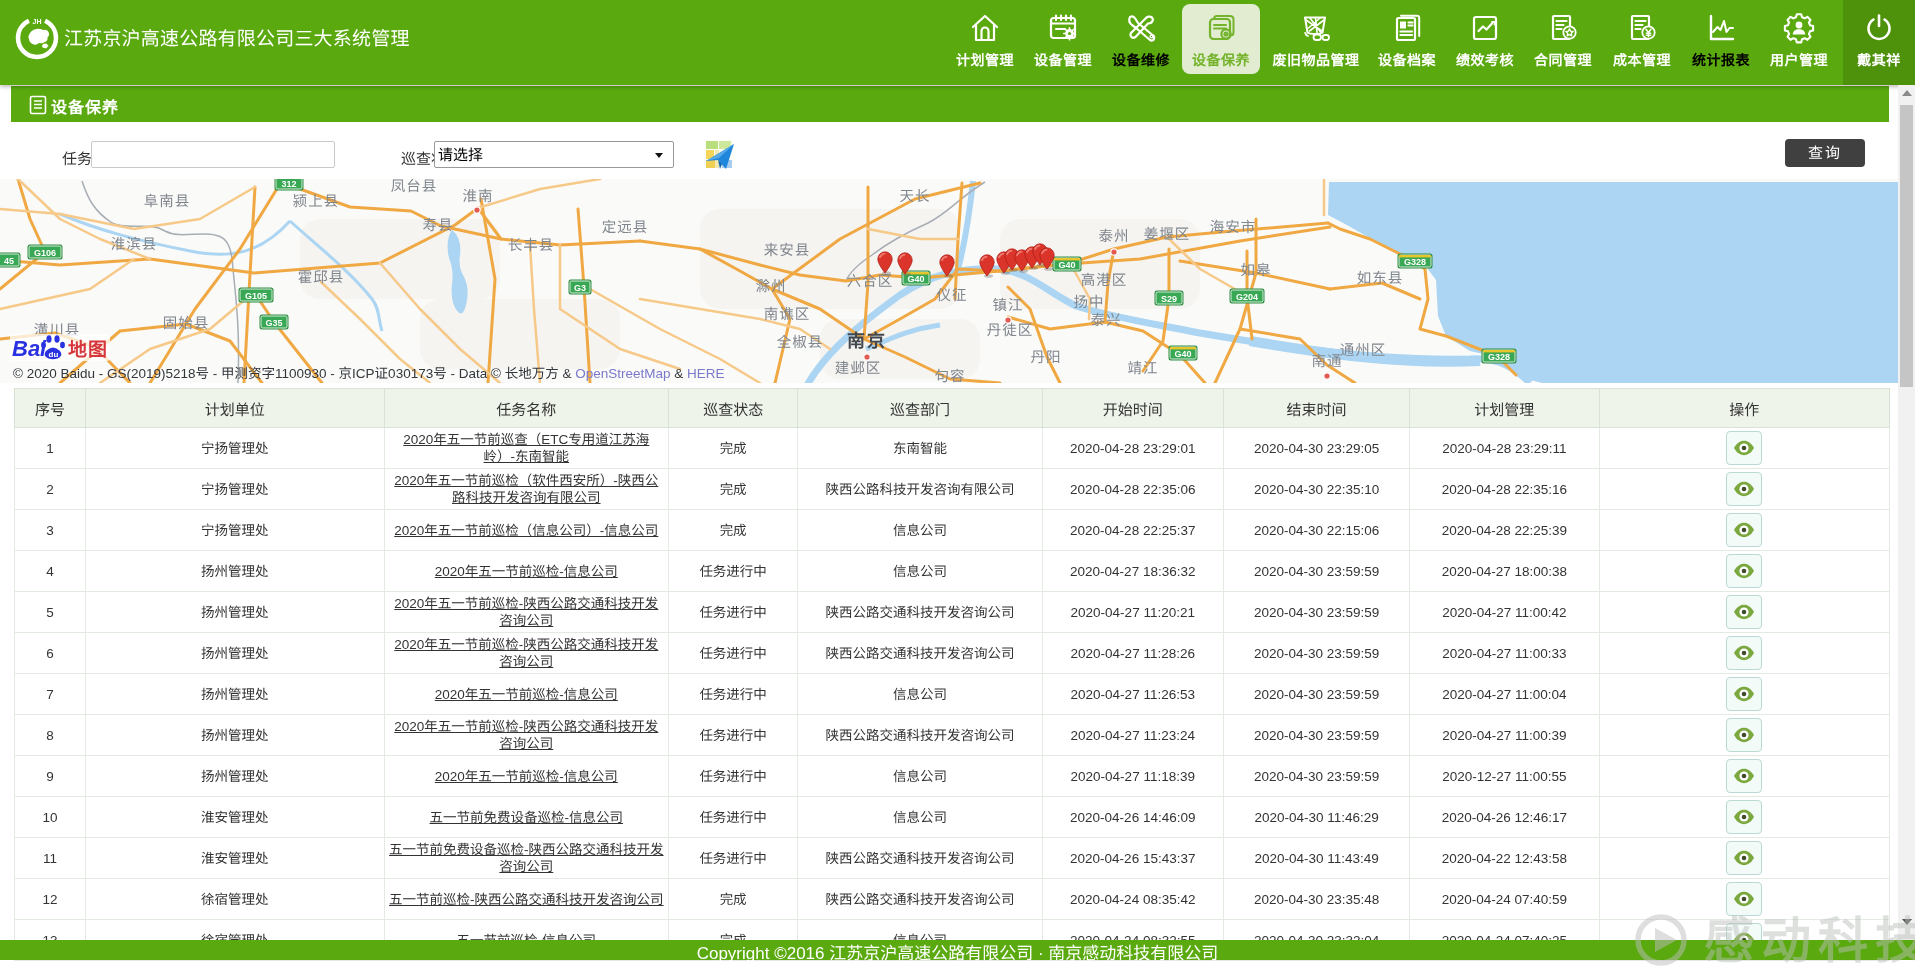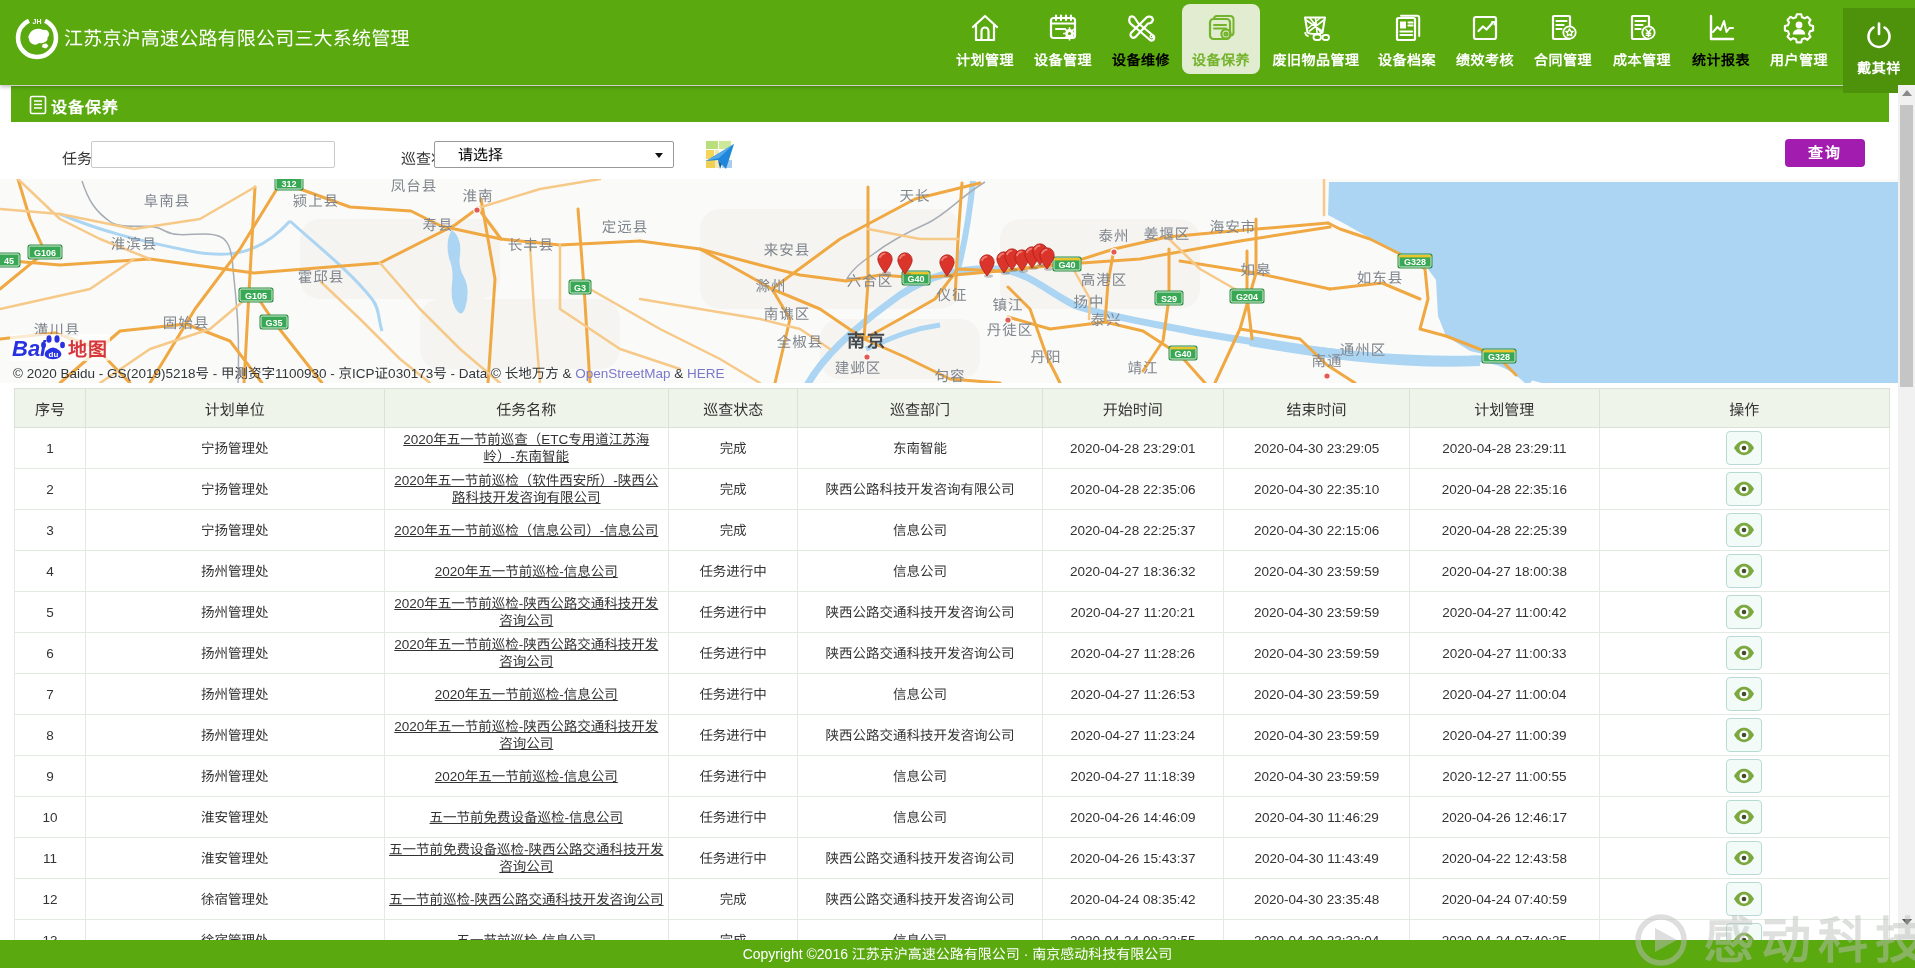--- a/index.html
+++ b/index.html
@@ -4,41 +4,41 @@
 <style>
 * { margin:0; padding:0; box-sizing:border-box; }
 html,body { width:1915px; height:968px; overflow:hidden; font-family:"Liberation Sans",sans-serif; background:#fff; position:relative; }
 .topbar { position:absolute; left:0; top:0; width:1915px; height:85px; background:#5aa90f; box-shadow:0 2px 4px rgba(0,0,0,.25); z-index:30; }
 .logo { position:absolute; left:15px; top:16px; width:44px; height:44px; }
 .title { position:absolute; left:64px; top:0; height:78px; line-height:78px; color:#fff; font-size:19px; letter-spacing:0.2px; }
 .nav-item { position:absolute; top:4px; height:70px; text-align:center; border-radius:8px; }
 .nav-item.active { background:#e2ecd0; }
 .nav-ic { margin-top:7px; height:36px; display:flex; justify-content:center; }
 .nav-lb { font-size:14px; font-weight:bold; margin-top:2px; letter-spacing:0.5px; white-space:nowrap; }
-.userbox { position:absolute; right:0; top:0; width:72px; height:85px; background:#4e920c; text-align:center;margin-top:8px; }
+.userbox { position:absolute; right:0; top:0; width:72px; height:85px; background:#4e920c; text-align:center; }
 .userbox .nav-ic { margin-top:11px; }
 .userbox .nav-lb { color:#fff; }
 .subbar { position:absolute; left:11px; top:86px; width:1878px; height:36px; background:#5aa90f; color:#fff; z-index:5; }
 .subbar .t { position:absolute; left:40px; top:8px; font-size:16px; font-weight:bold; letter-spacing:1px; }
 .subbar svg { position:absolute; left:17px; top:9px; }
 .filter { position:absolute; left:0; top:122px; width:1898px; height:57px; background:#fff; }
 .flabel { position:absolute; top:25px; font-size:15px; color:#333;margin-left:40px; }
 .finput { position:absolute; left:91px; top:19px; width:244px; height:27px; border:1px solid #c9c9c9; border-radius:2px; background:#fff; }
-.fselect { position:absolute; left:434px; top:19px; width:240px; height:27px; border:1px solid #999; border-radius:2px; background:#fff; font-size:15px; color:#000; line-height:25px; padding-left:23px; }
+.fselect { position:absolute; left:434px; top:19px; width:240px; height:27px; border:1px solid #999; border-radius:2px; background:#fff; font-size:15px; color:#000; line-height:25px; padding-left:3px; }
 .fselect:after { content:""; position:absolute; right:10px; top:11px; border:4.5px solid transparent; border-top:5.5px solid #111; }
 .planebtn { position:absolute; left:700px; top:15px; }
-.querybtn { position:absolute; left:1785px; top:17px; width:80px; height:28px; background:#a21caf; border-radius:4px; color:#fff; font-size:15px; text-align:center; line-height:28px; letter-spacing:2px;font-weight:bold; }
+.querybtn { position:absolute; left:1785px; top:17px; width:80px; height:28px; background:#404040; border-radius:4px; color:#fff; font-size:15px; text-align:center; line-height:28px; letter-spacing:2px; }
 .mapbox { position:absolute; left:0; top:179px; width:1898px; height:204px; overflow:hidden; }
 .tbl { position:absolute; left:14px; top:388px; width:1876px; border-collapse:collapse; table-layout:fixed; z-index:1; }
 .tbl th { background:#eef4ea; border:1px solid #d9e3d5; height:39px; font-size:15px; color:#333; font-weight:normal; }
 .tbl td { border:1px solid #e3eae2; height:41px; font-size:13.5px; color:#333; text-align:center; padding:1px 4px; line-height:17px; }
 .tl { color:#333; text-decoration:underline; }
 .eyebtn { display:inline-block; width:36px; height:34px; border:1px solid #b9d9d3; border-radius:4px; background:#f3fbf9; line-height:34px; vertical-align:middle; }
 .eyebtn svg { vertical-align:-3px; }
-.footer { position:absolute; left:0; top:940px; width:1915px; height:28px; background:#5aa90f; color:#fff; font-size:14px; text-align:center; line-height:28px; z-index:40; }
+.footer { position:absolute; left:0; top:940px; width:1915px; height:20px; background:#5aa90f; color:#fff; font-size:17px; text-align:center; line-height:28px; z-index:40; }
 .scroll { position:absolute; left:1898px; top:85px; width:17px; height:855px; background:#f1f1f1; z-index:45; }
 .thumb { position:absolute; left:2px; top:20px; width:13px; height:282px; background:#c5c5c5; }
 .sarr { position:absolute; left:3.5px; width:0; height:0; border:5px solid transparent; }
 .wm { position:absolute; left:1625px; top:898px; width:290px; height:70px; z-index:50; pointer-events:none; }
 </style></head>
 <body>
 
 <div class="mapbox">
     <svg width="1898" height="204" viewBox="0 0 1898 204" style="display:block">
 <rect width="1898" height="204" fill="#fafaf8"></rect>

